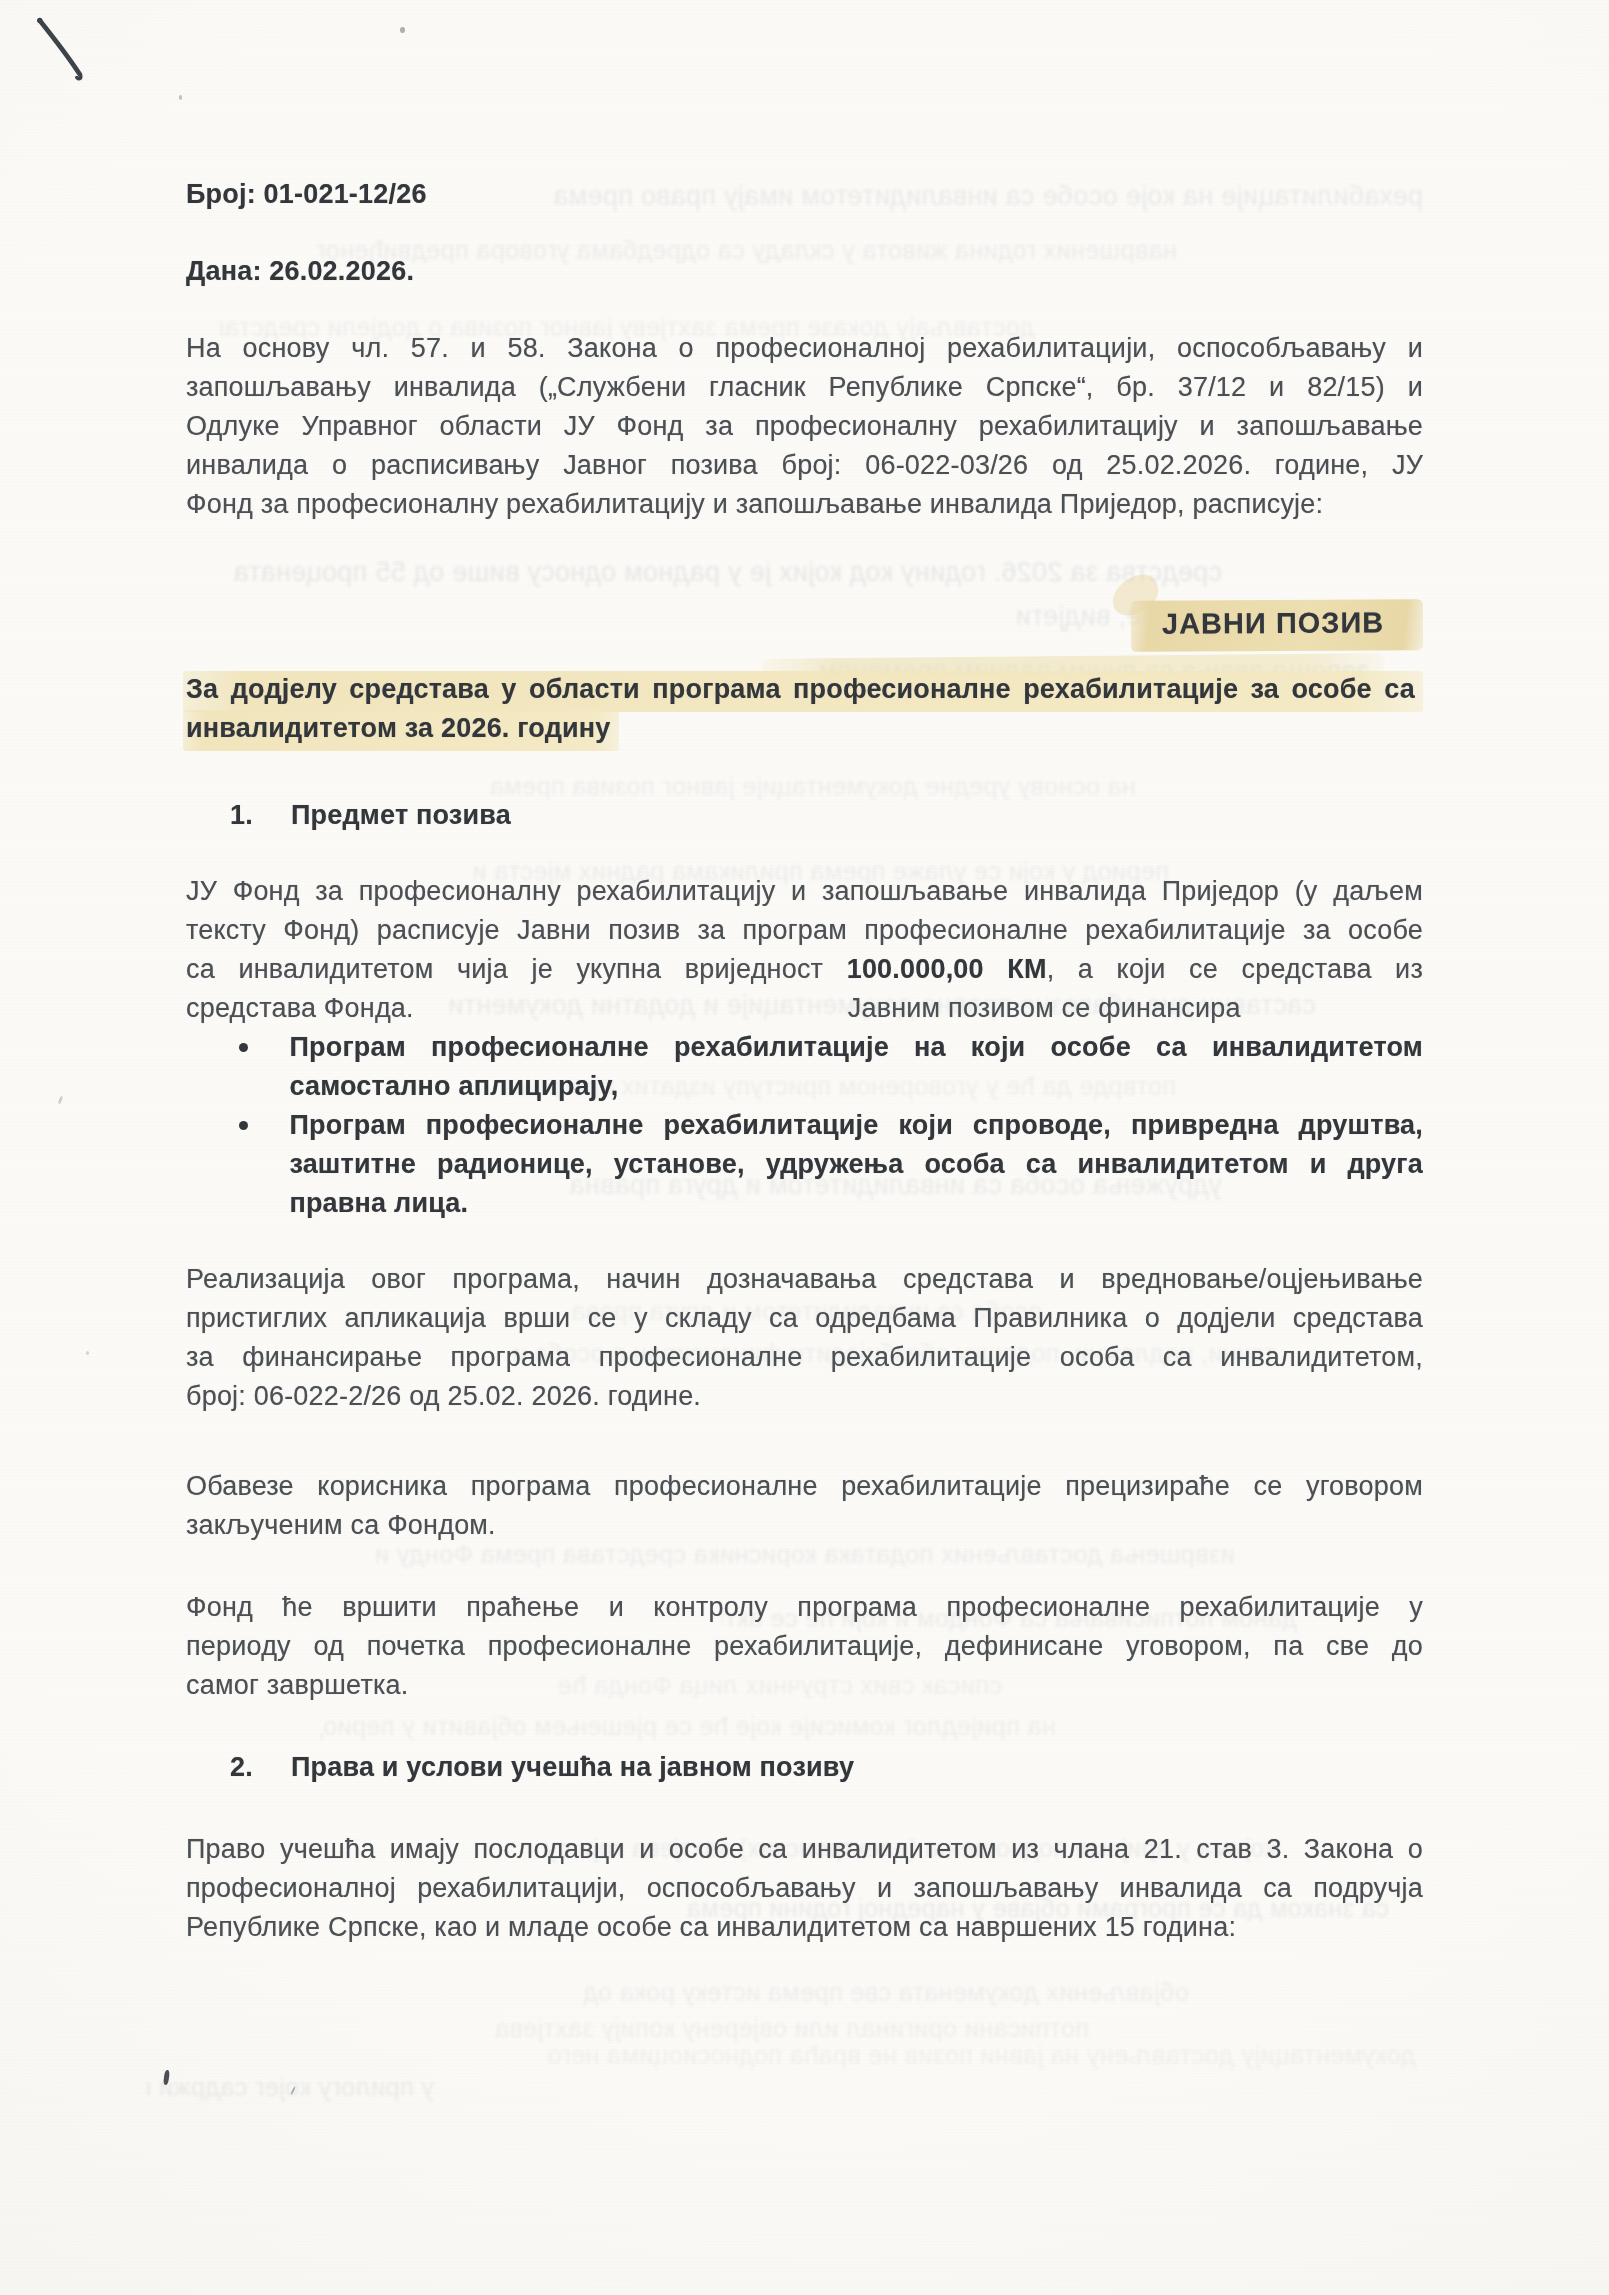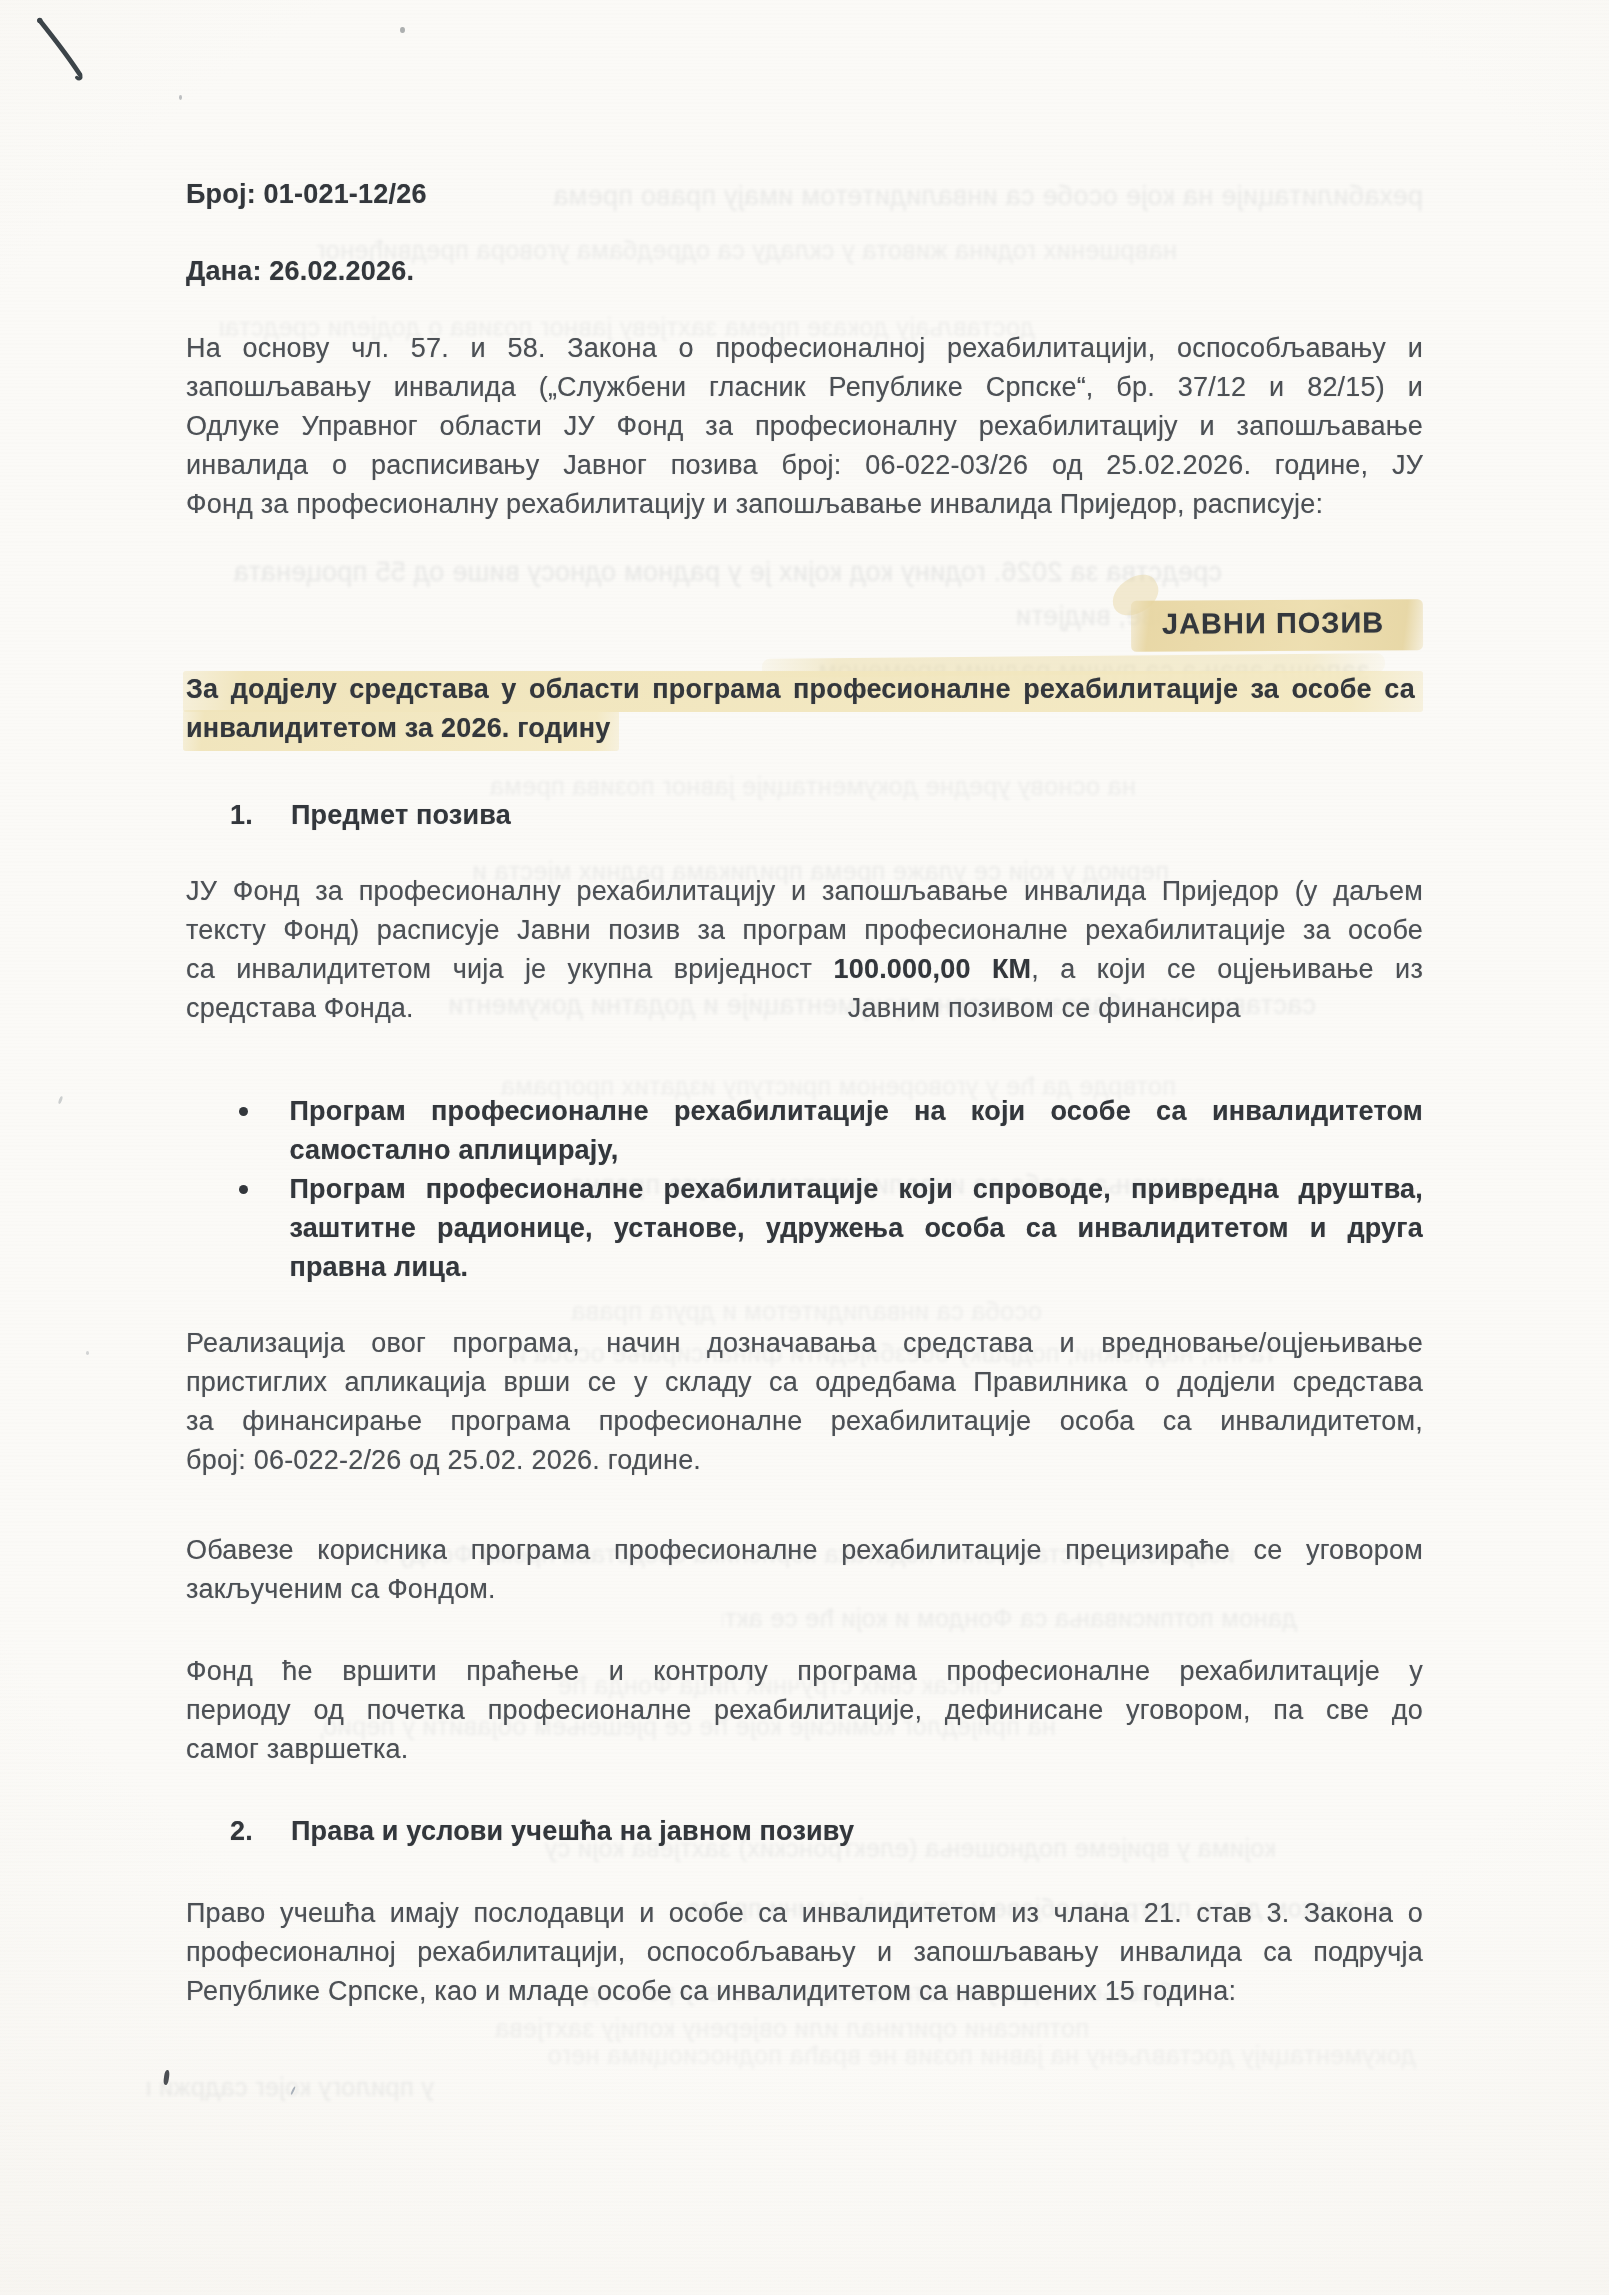--- a/index.html
+++ b/index.html
@@ -18,21 +18,21 @@
   #content{
     position:absolute;left:186px;top:175px;width:1237px;z-index:3;
     font-size:27px;letter-spacing:0.2px;
     text-shadow:0 0 0.8px rgba(90,95,100,.5);
   }
   .line{min-height:39px;line-height:39px;}
   .just{text-align:justify;text-align-last:justify;}
   .b{font-weight:bold;color:var(--ink-bold,#33373c);}
   .block{margin:0;}
   .mt57{margin-top:38px;}  .mt114{margin-top:76px;} .mt32{margin-top:21.4px;}
-  .mt72{margin-top:48px;}  .mt56{margin-top:37px;}  .mt96{margin-top:64px;}
+  .mt72{margin-top:48px;}  .mt56{margin-top:37px;}  .mt96{}
   .mt76{margin-top:51px;}  .mt64{margin-top:43px;}
   .docmeta{font-weight:bold;color:var(--ink-bold,#33373c);}
   .call-title-row{height:49px;text-align:right;line-height:39px;}
   .title-hl{
     position:relative;display:inline-block;font-weight:bold;font-size:29px;
     color:var(--ink-bold,#2f3338);letter-spacing:1px;
     padding:4px 39px 8px 31px;border-radius:5.3px;
     background:linear-gradient(97deg,
       rgba(231,213,160,.35), rgba(231,213,160,.92) 7%,
       rgba(236,220,170,.9) 60%, rgba(229,211,156,.88) 93%, rgba(231,213,160,.30));
@@ -145,21 +145,21 @@
   <div class="heading mt72">
     <span class="num">1.</span>
     <span>Предмет позива</span>
   </div>
 
   <div class="block mt56">
     <div>
         <div class="line just">ЈУ Фонд за професионалну рехабилитацију и запошљавање инвалида Приједор (у даљем</div>
         <div class="line just">тексту Фонд) расписује Јавни позив за програм професионалне рехабилитације за особе</div>
       </div>
-    <div class="line just"><span>са инвалидитетом чија је укупна вриједност </span><span class="b">100.000,00 КМ</span><span>, а који се оцјењивање из</span></div>
+    <div class="line just"><span>са инвалидитетом чија је укупна вриједност </span><span class="b">100.000,00 КМ</span><span>, а који се средстава из</span></div>
     <div class="line"><span>средстава Фонда.</span><span class="gapspace"></span><span>Јавним позивом се финансира</span></div>
   </div>
 
   <div class="block mt96">
       <div class="bullet-row">
         <span class="bullet-dot"></span>
         <div class="bullet-body">
           <div class="line just">Програм професионалне рехабилитације на који особе са инвалидитетом</div>
           <div class="line">самостално аплицирају,</div>
         </div>

